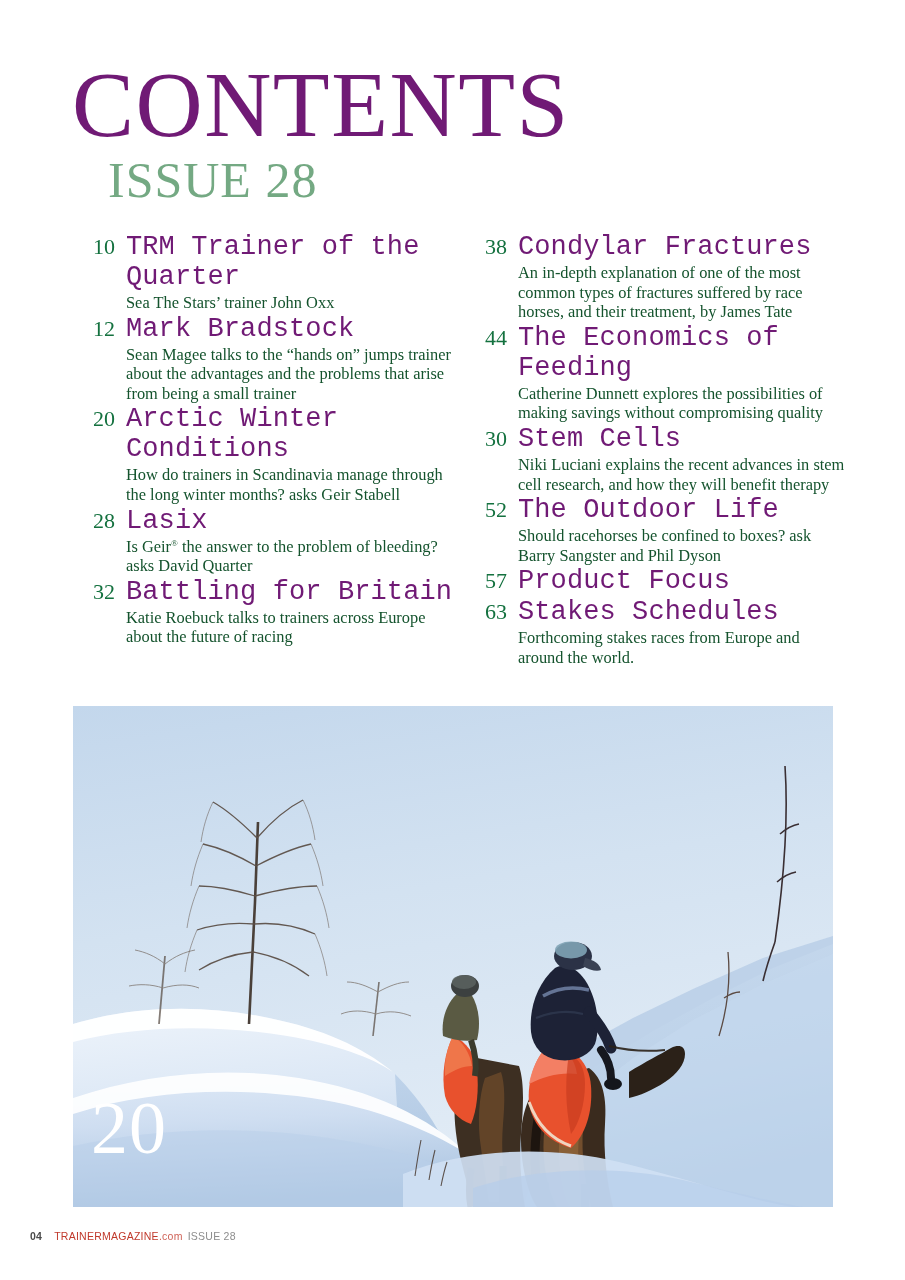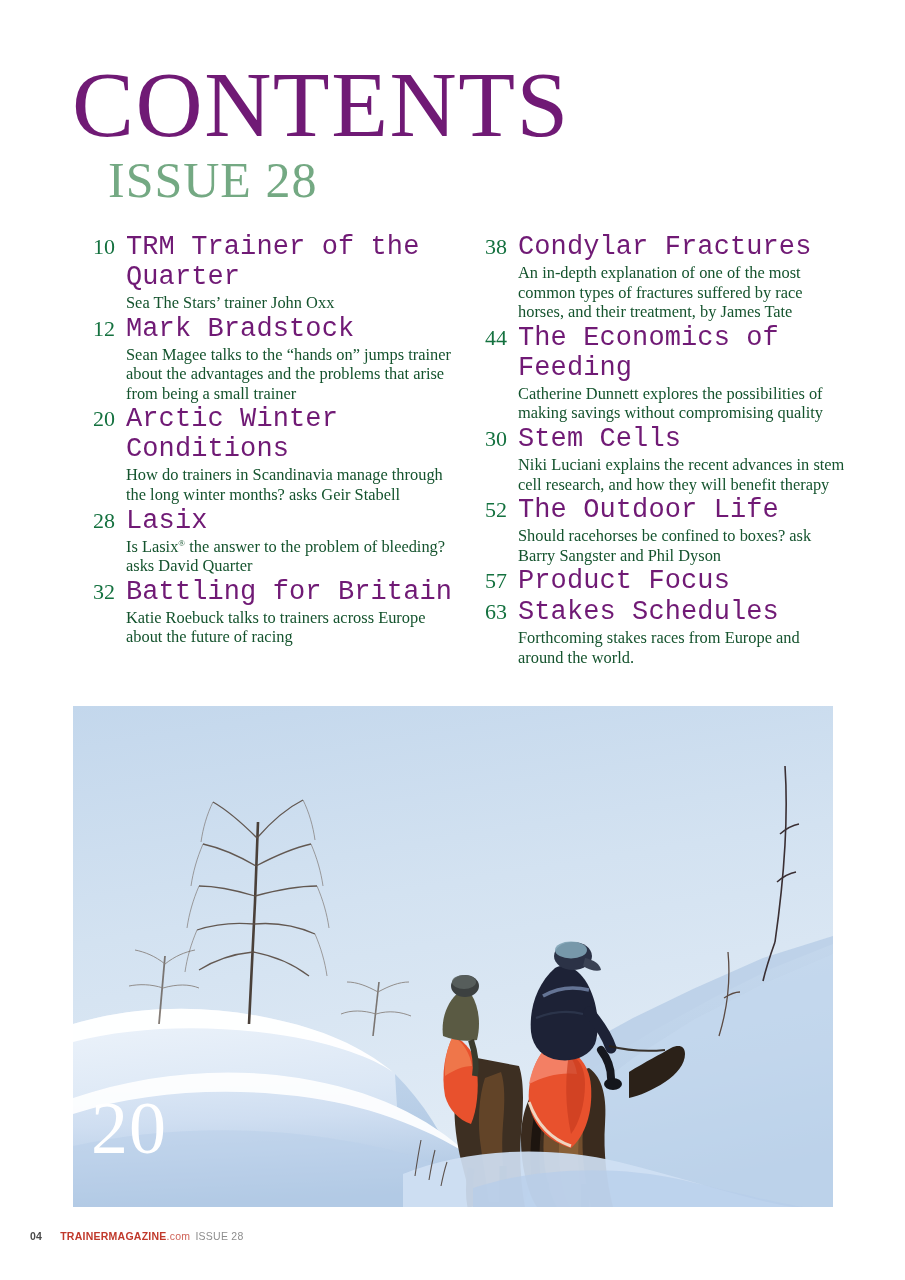--- a/index.html
+++ b/index.html
@@ -136,22 +136,22 @@
     font-size: 10.5px;
     letter-spacing: 0.25px;
     white-space: nowrap;
   }
   .footer .f-page {
     color: #4a4a4a;
     font-weight: 700;
   }
   .footer .f-brand {
     color: #c0392b;
-    font-weight: 700;
-    margin-left: 18px;
+    font-weight: 400;
+    margin-left: 12px;
   }
   .footer .f-dotcom {
     color: #cf6257;
     font-weight: 400;
   }
   .footer .f-issue {
     color: #8d8d8d;
     font-weight: 400;
     margin-left: 5px;
   }
@@ -191,21 +191,21 @@
         <div class="entry-body">
           <div class="entry-title">Arctic Winter Conditions</div>
           <div class="entry-desc">How do trainers in Scandinavia manage through the long winter months? asks Geir Stabell</div>
         </div>
       </div>
 
       <div class="entry">
         <div class="entry-num">28</div>
         <div class="entry-body">
           <div class="entry-title">Lasix</div>
-          <div class="entry-desc"><span>Is Lasix</span><sup>®</sup><span> the answer to the problem of bleeding? asks David Quarter</span></div>
+          <div class="entry-desc"><span>Is Geir</span><sup>®</sup><span> the answer to the problem of bleeding? asks David Quarter</span></div>
         </div>
       </div>
 
       <div class="entry">
         <div class="entry-num">32</div>
         <div class="entry-body">
           <div class="entry-title">Battling for Britain</div>
           <div class="entry-desc">Katie Roebuck talks to trainers across Europe about the future of racing</div>
         </div>
       </div>

